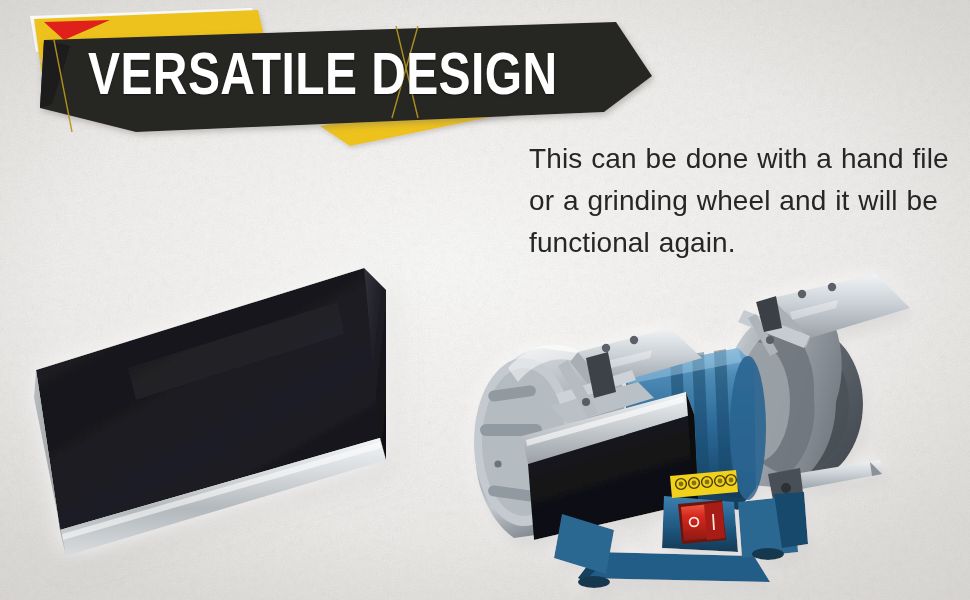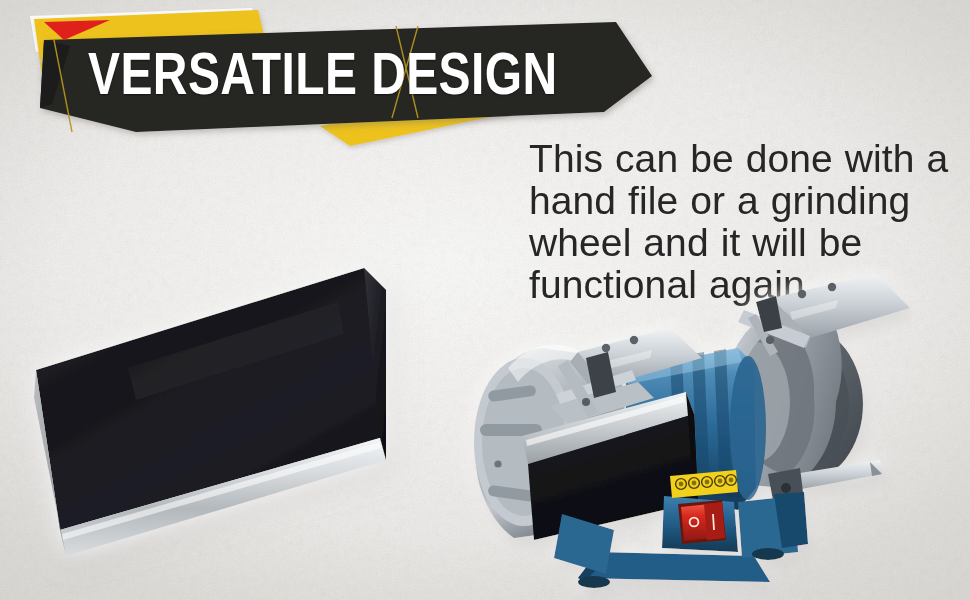--- a/index.html
+++ b/index.html
@@ -54,21 +54,21 @@
   }
 
   
   #copy {
     position:absolute;
     left:529px; top:138px;
     width:430px;
     color:#262626;
     font-family:"Liberation Sans", sans-serif;
     font-weight:400;
-    font-size:39px;
+    font-size:28px;
     line-height:42px;
     letter-spacing:.1px;
     word-spacing:1px;
   }
 
   
   #blade-left { position:absolute; left:8px; top:248px; width:440px; height:330px; }
   #grinder    { position:absolute; left:438px; top:252px; width:532px; height:348px; }
   svg.art { display:block; overflow:visible; }
 </style>

